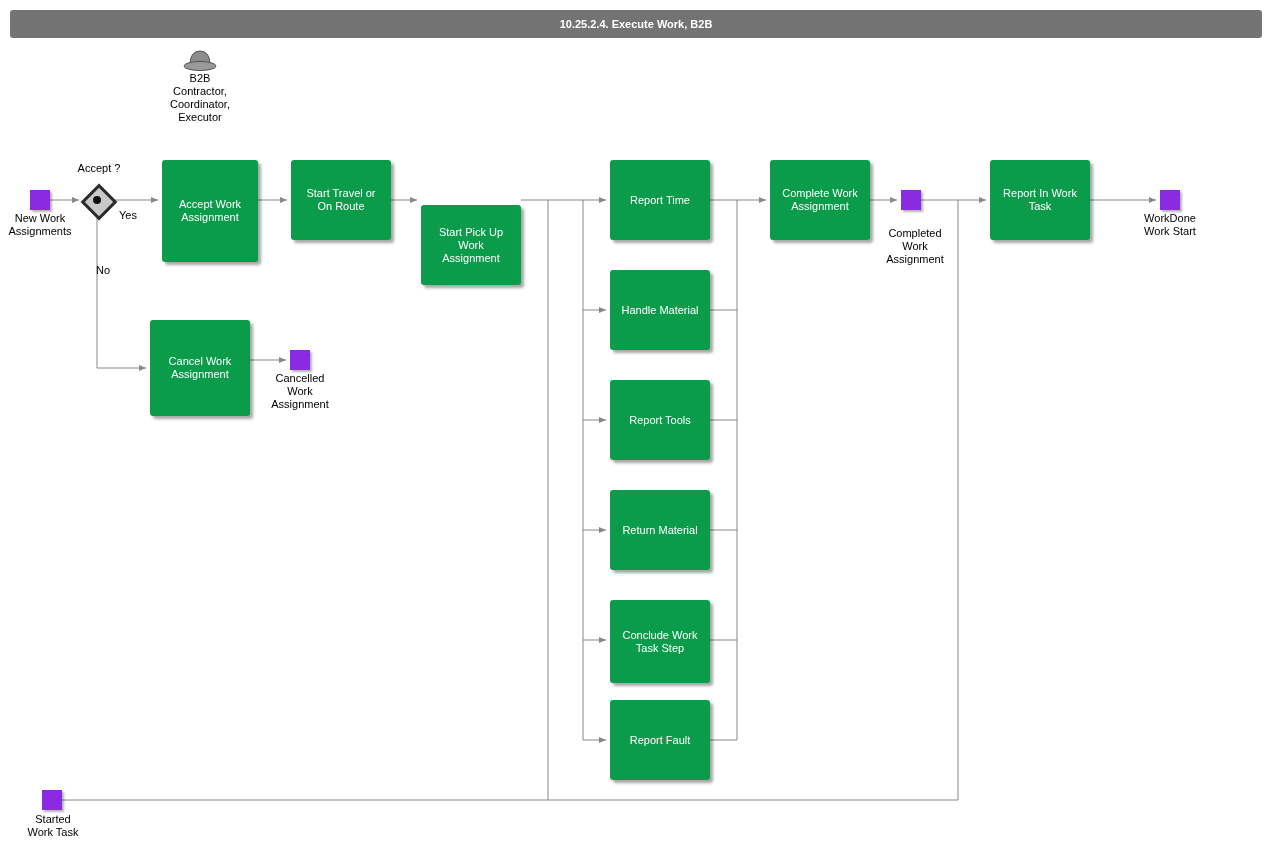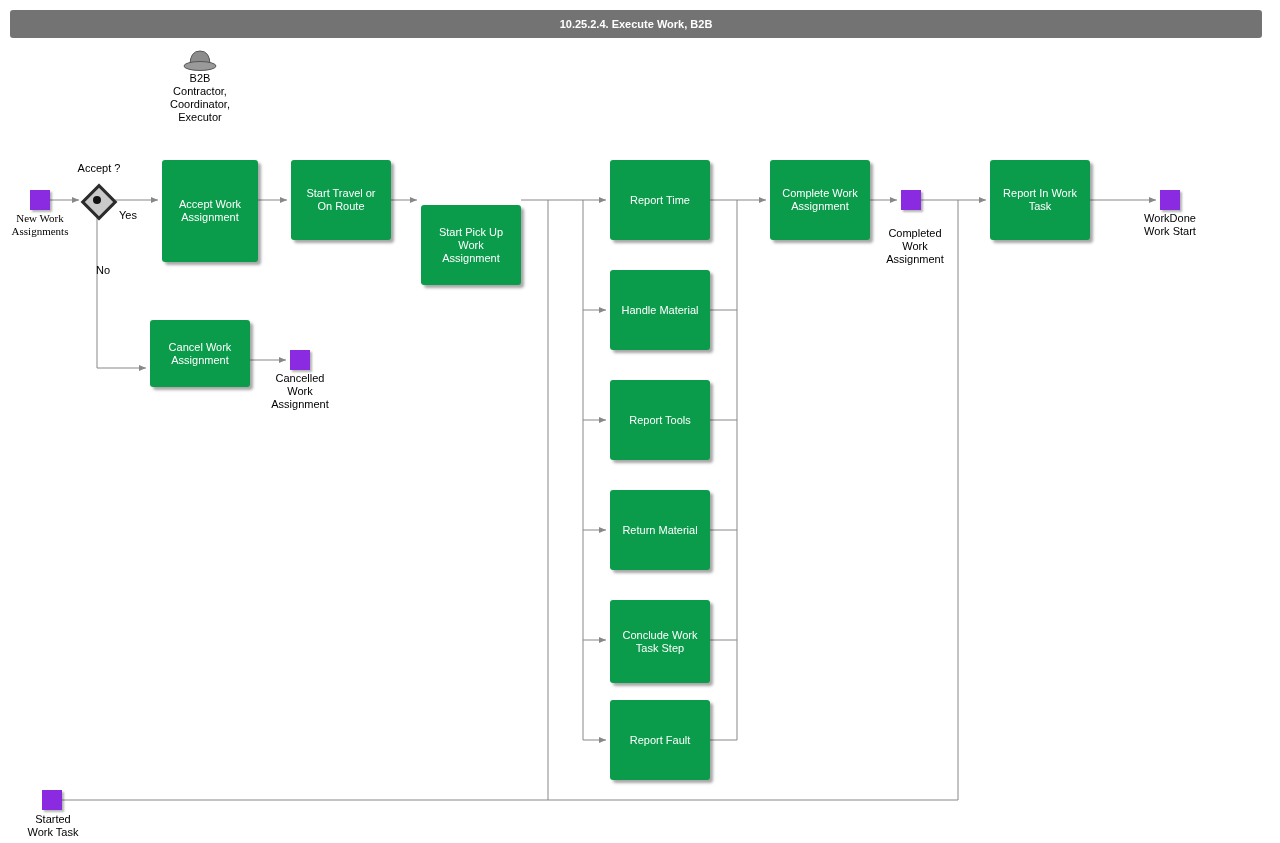--- a/index.html
+++ b/index.html
@@ -97,21 +97,21 @@
 Coordinator,
 Executor</div>
 
   <div class="diamond"></div>
   <div class="diamond-dot"></div>
   <div class="node-label" style="left:59px;top:162px;width:80px;">Accept ?</div>
   <div class="branch-label" style="left:119px;top:209px;">Yes</div>
   <div class="branch-label" style="left:96px;top:264px;">No</div>
 
   <div class="event-square" style="left:30px;top:190px;"></div>
-  <div class="node-label" style="left:0px;top:212px;width:80px;font-family:Liberation Serif, serif;">New Work
+  <div class="node-label" style="left:0px;top:212px;width:80px;">New Work
 Assignments</div>
 
   <div class="event-square" style="left:290px;top:350px;"></div>
   <div class="node-label" style="left:260px;top:372px;width:80px;">Cancelled
 Work
 Assignment</div>
 
   <div class="event-square" style="left:901px;top:190px;"></div>
   <div class="node-label" style="left:875px;top:227px;width:80px;">Completed
 Work
@@ -142,21 +142,21 @@
     <span class="lbl">Report Time</span>
   </div>
   <div class="activity" style="left:770px;top:160px;width:100px;height:80px;">
     <span class="lbl">Complete Work
 Assignment</span>
   </div>
   <div class="activity" style="left:990px;top:160px;width:100px;height:80px;">
     <span class="lbl">Report In Work
 Task</span>
   </div>
-  <div class="activity" style="left:150px;top:320px;width:100px;height:67px;">
+  <div class="activity" style="left:150px;top:320px;width:100px;height:96px;">
     <span class="lbl">Cancel Work
 Assignment</span>
   </div>
   <div class="activity" style="left:610px;top:270px;width:100px;height:80px;">
     <span class="lbl">Handle Material</span>
   </div>
   <div class="activity" style="left:610px;top:380px;width:100px;height:80px;">
     <span class="lbl">Report Tools</span>
   </div>
   <div class="activity" style="left:610px;top:490px;width:100px;height:80px;">

